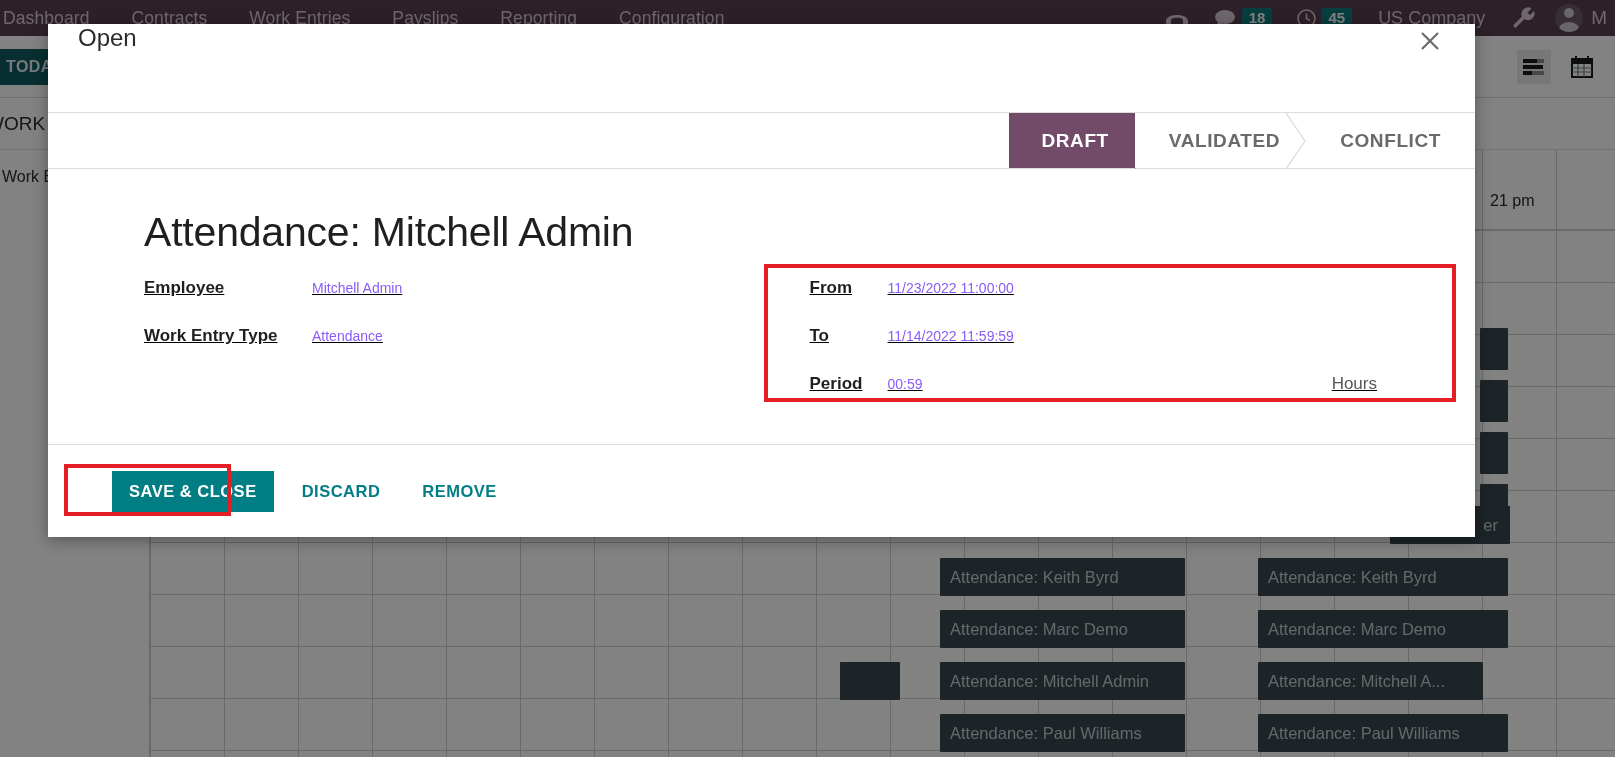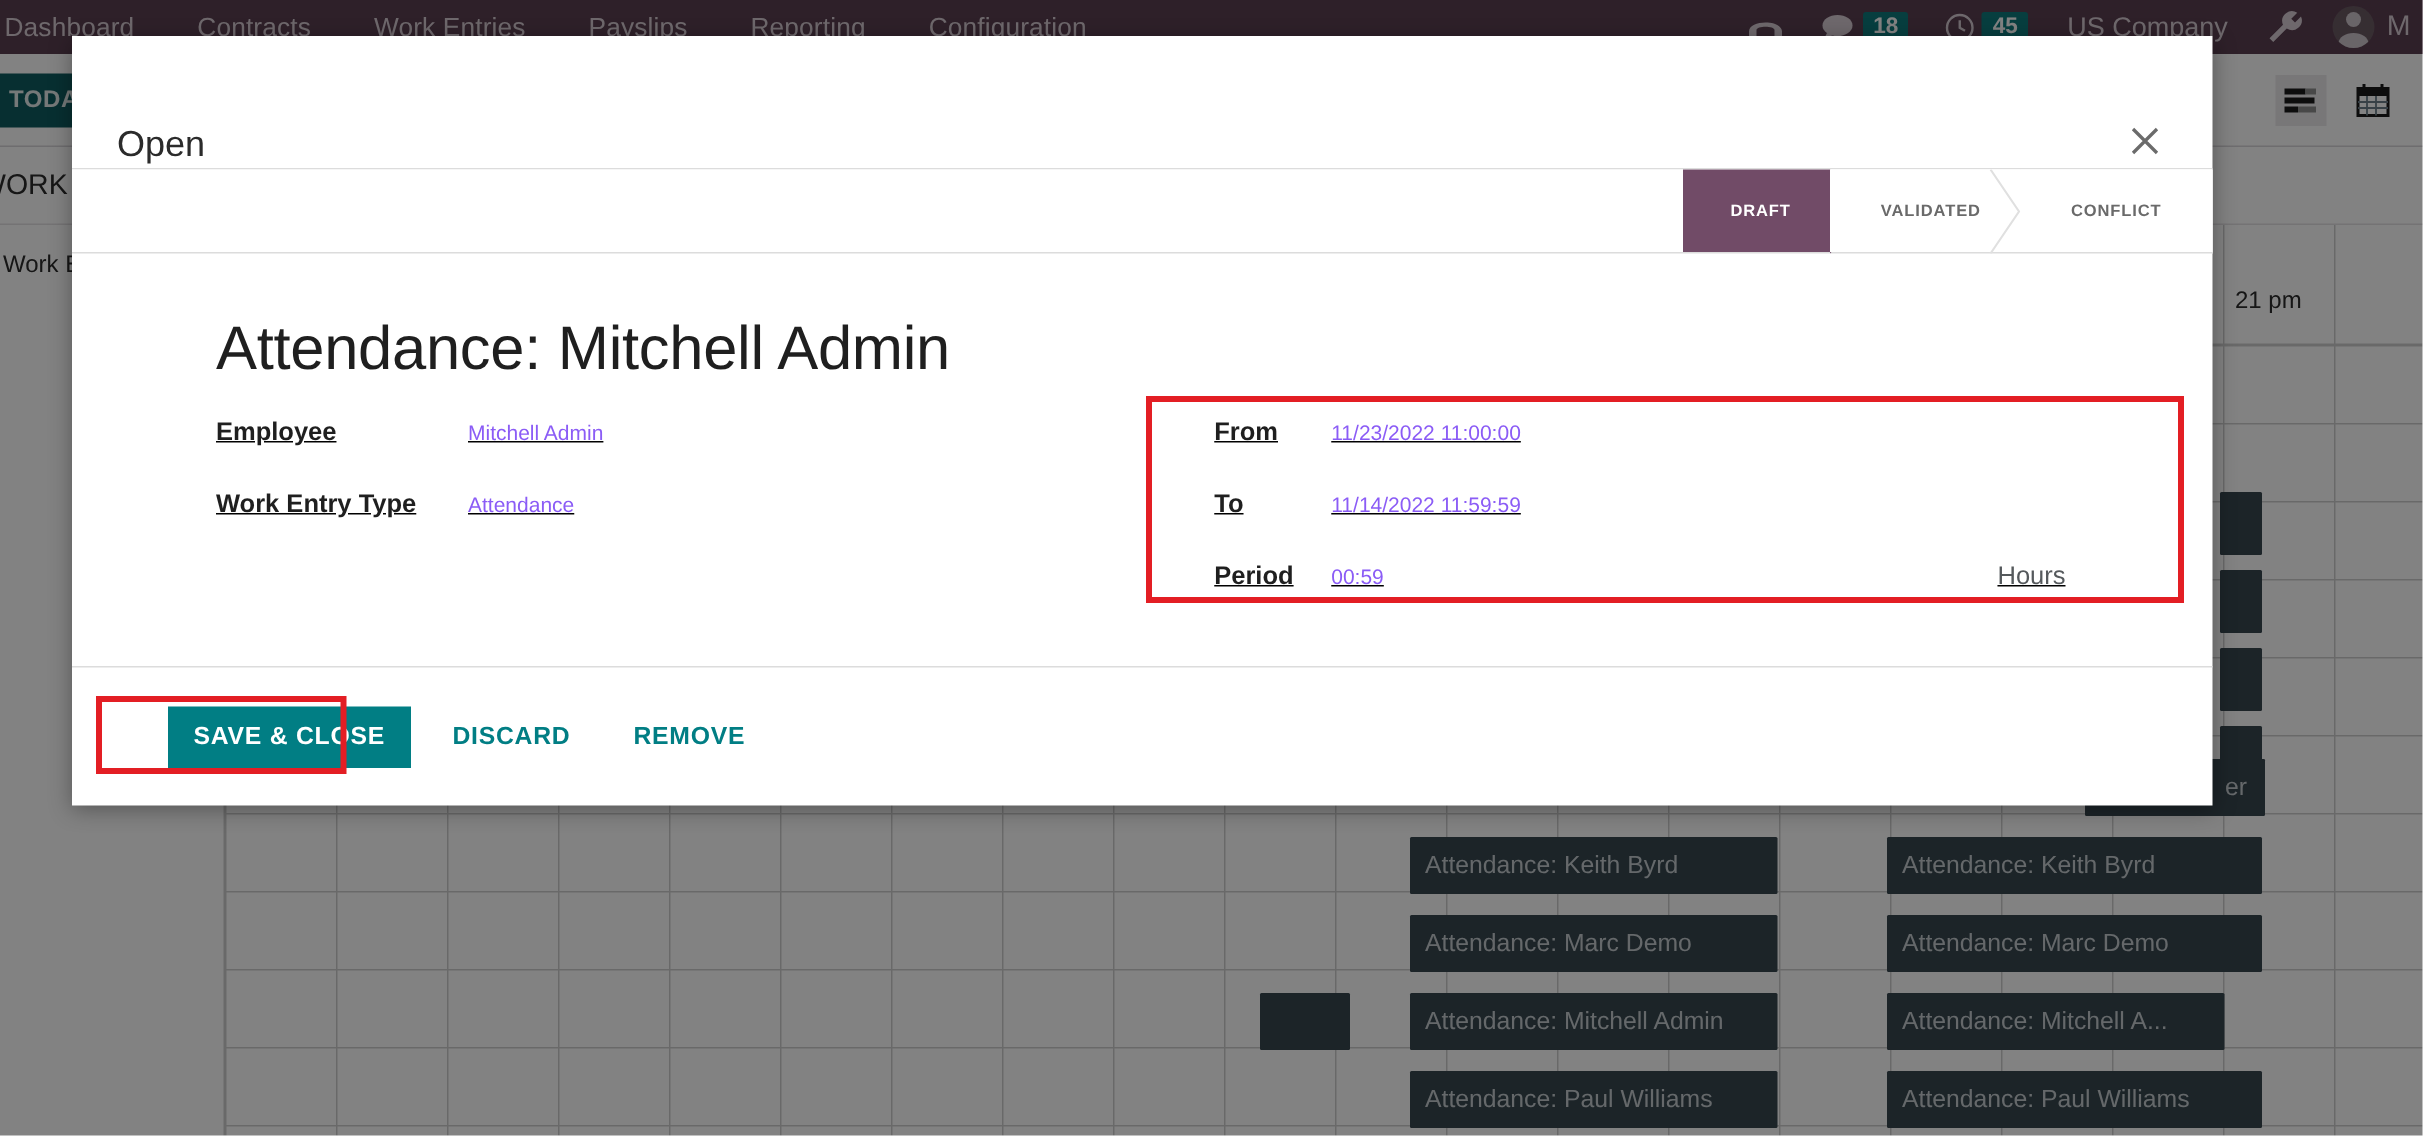--- a/index.html
+++ b/index.html
@@ -111,42 +111,42 @@
 
   
   #modal {
     position: absolute; left: 48px; top: 24px;
     width: 1427px; height: 513px;
     background: #ffffff;
     box-shadow: 0 3px 14px rgba(0,0,0,0.35);
     display: flex; flex-direction: column;
   }
   .modal-header {
-    height: 89px; display: flex; align-items: flex-end;
+    height: 89px; display: flex; align-items: flex-start;
     padding: 0 28px 1px 30px; border-bottom: 1px solid #dcdcdc;
     flex: none;
   }
   .modal-title { font-size: 24px; color: #2b2b2b; font-weight: 400; }
   .modal-close {
     margin-left: auto; width: 34px; height: 34px;
     display: flex; align-items: center; justify-content: center;
     color: #6b6b6b;
   }
 
   
   .statusbar-row {
     height: 56px; flex: none; display: flex; align-items: stretch;
     justify-content: flex-end; border-bottom: 1px solid #dcdcdc;
     background: #ffffff;
   }
   .status-arrows { display: flex; align-items: stretch; }
   .status-step {
     position: relative; display: flex; align-items: center;
     padding: 0 26px 0 34px;
-    font-size: 11px; font-weight: 700; letter-spacing: .6px;
+    font-size: 19px; font-weight: 700; letter-spacing: .6px;
     color: #6a6a6a; background: #ffffff;
   }
   .status-step .sep {
     position: absolute; right: -1px; top: 0; bottom: 0; width: 22px;
     pointer-events: none;
   }
   .status-step.active { background: #714b67; color: #ffffff; }
   .status-step.active .tip {
     position: absolute; right: -27px; top: 0; width: 0; height: 0;
     border-top: 28px solid transparent; border-bottom: 28px solid transparent;

